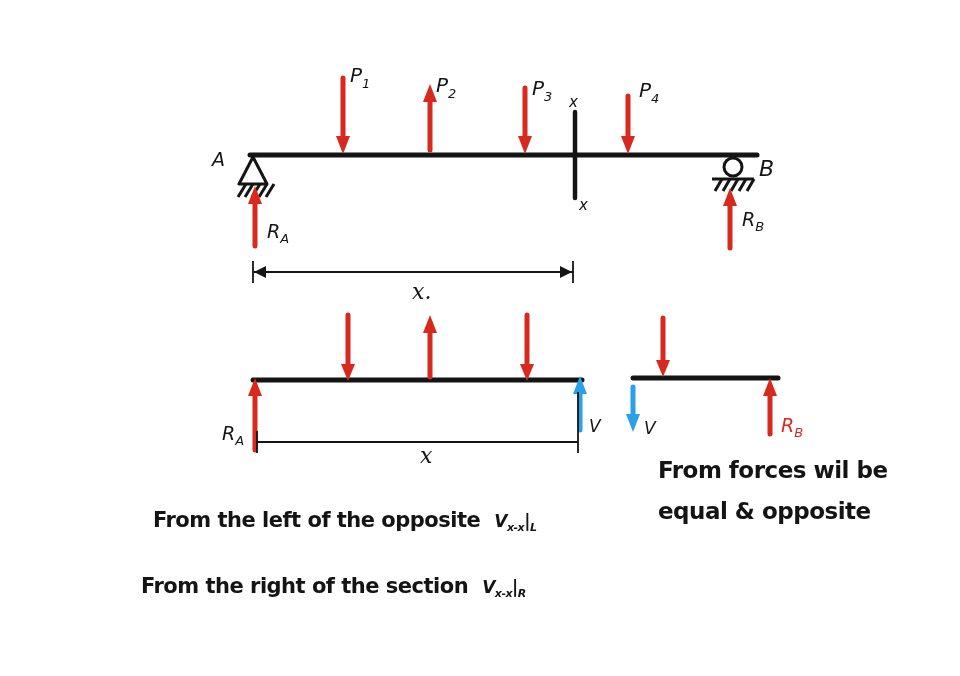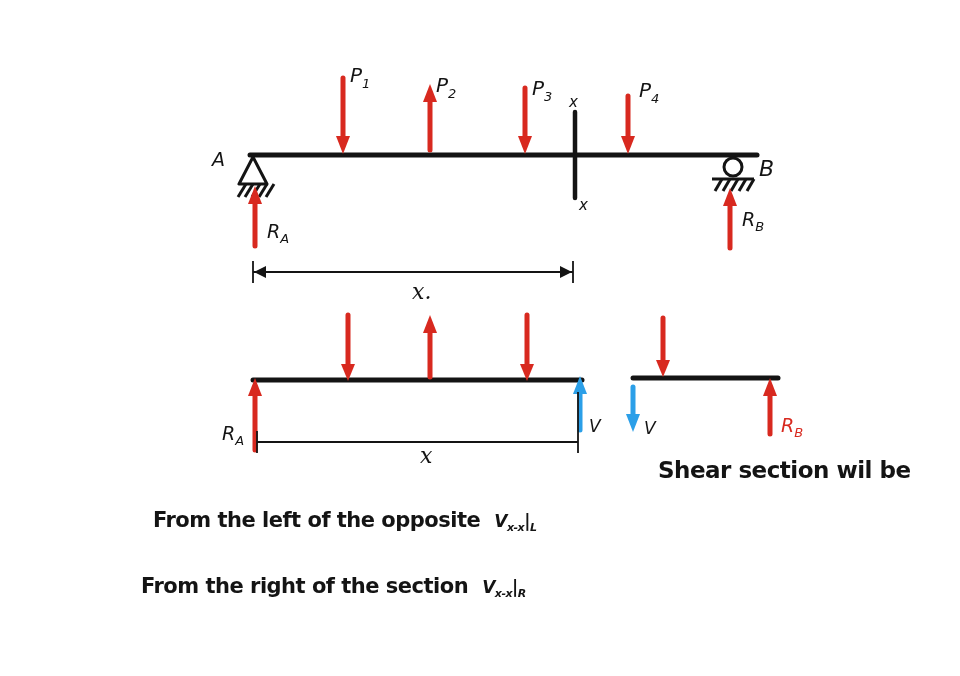--- a/index.html
+++ b/index.html
@@ -141,21 +141,22 @@
     <g>
       <line x1="770" y1="434" x2="770" y2="394" stroke="#d8291f" stroke-width="5" stroke-linecap="round"></line>
       <polygon points="763,396 777,396 770,378" fill="#d8291f"></polygon>
     </g>
 
     <text x="644" y="434" class="t" font-size="17">V</text>
     <text x="781" y="432" class="t" font-size="19" fill="#d8291f"><tspan fill="#d8291f">R</tspan><tspan fill="#d8291f" dy="5" font-size="13">B</tspan></text>
   </svg>
 
   <div class="note">
-    <div>Shear section wil be</div>
+    <div>From forces wil be</div>
+    <div>equal &amp; opposite</div>
   </div>
 
   <div class="caption cap-left">
     <span>From the left of the opposite</span><span class="vnot"><span>V</span><sub>x-x</sub><span>|</span><sub>L</sub></span>
   </div>
   <div class="caption cap-right">
     <span>From the right of the section</span><span class="vnot"><span>V</span><sub>x-x</sub><span>|</span><sub>R</sub></span>
   </div>
 </div>
 

